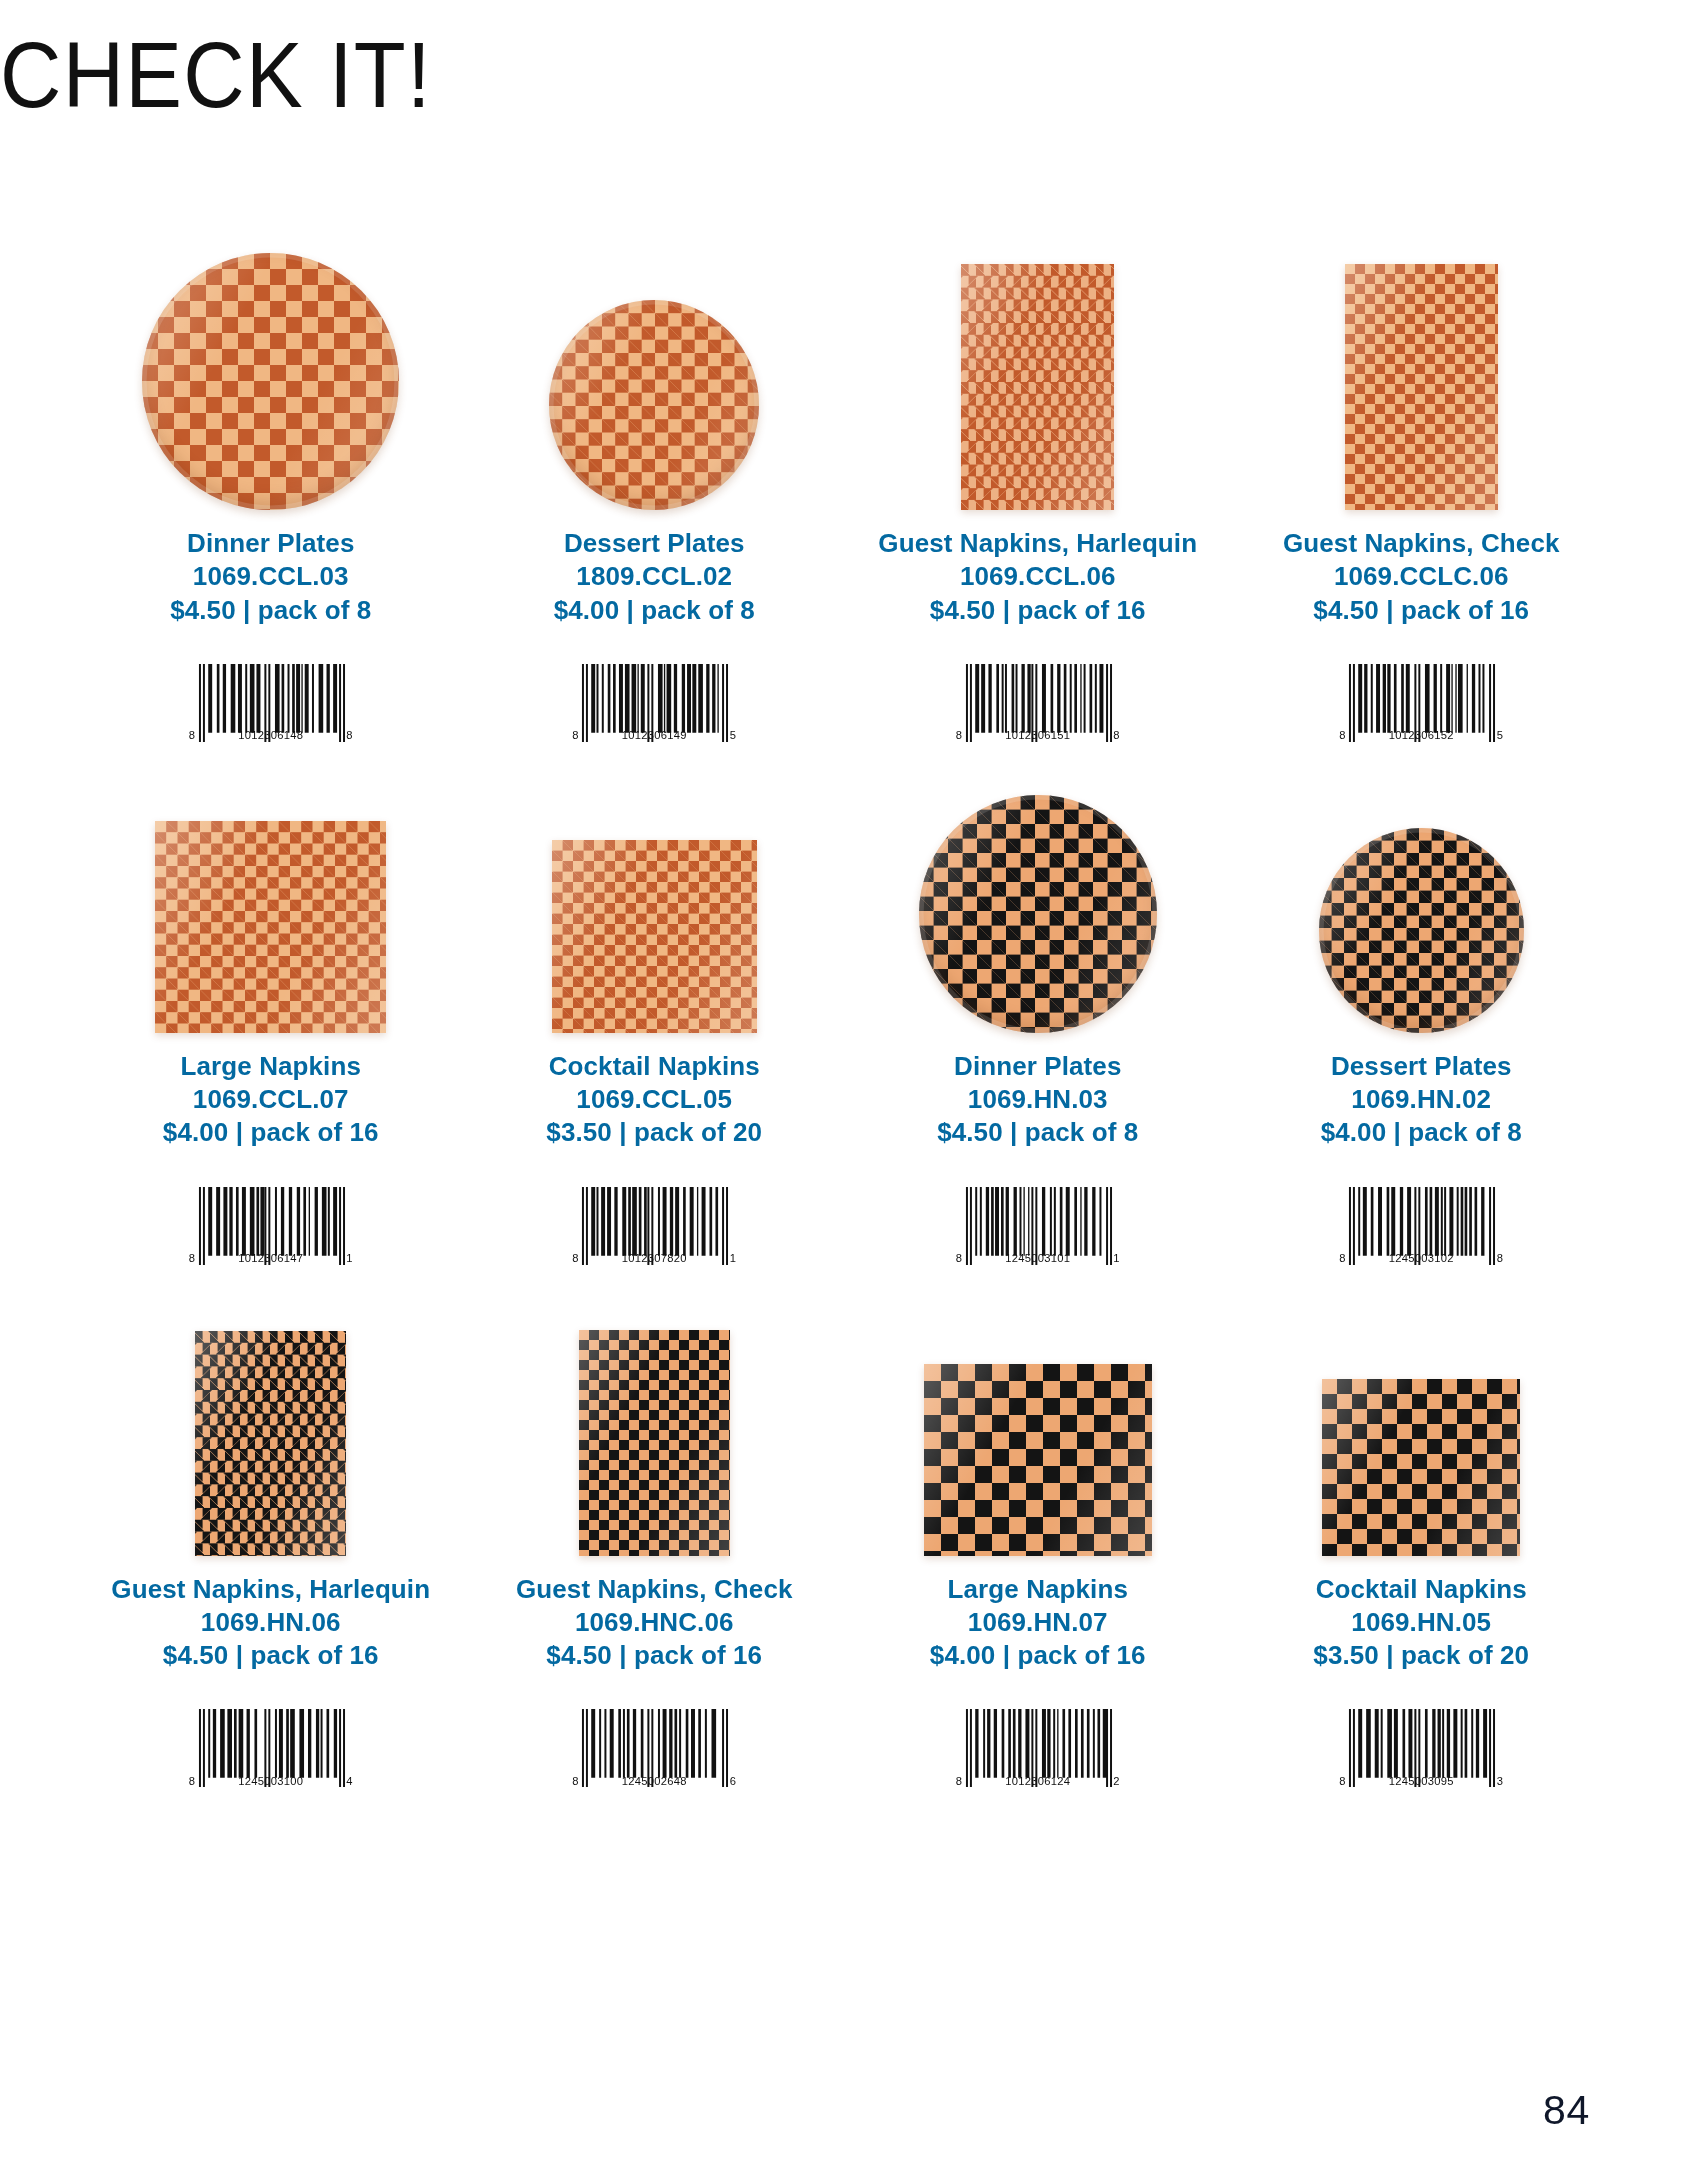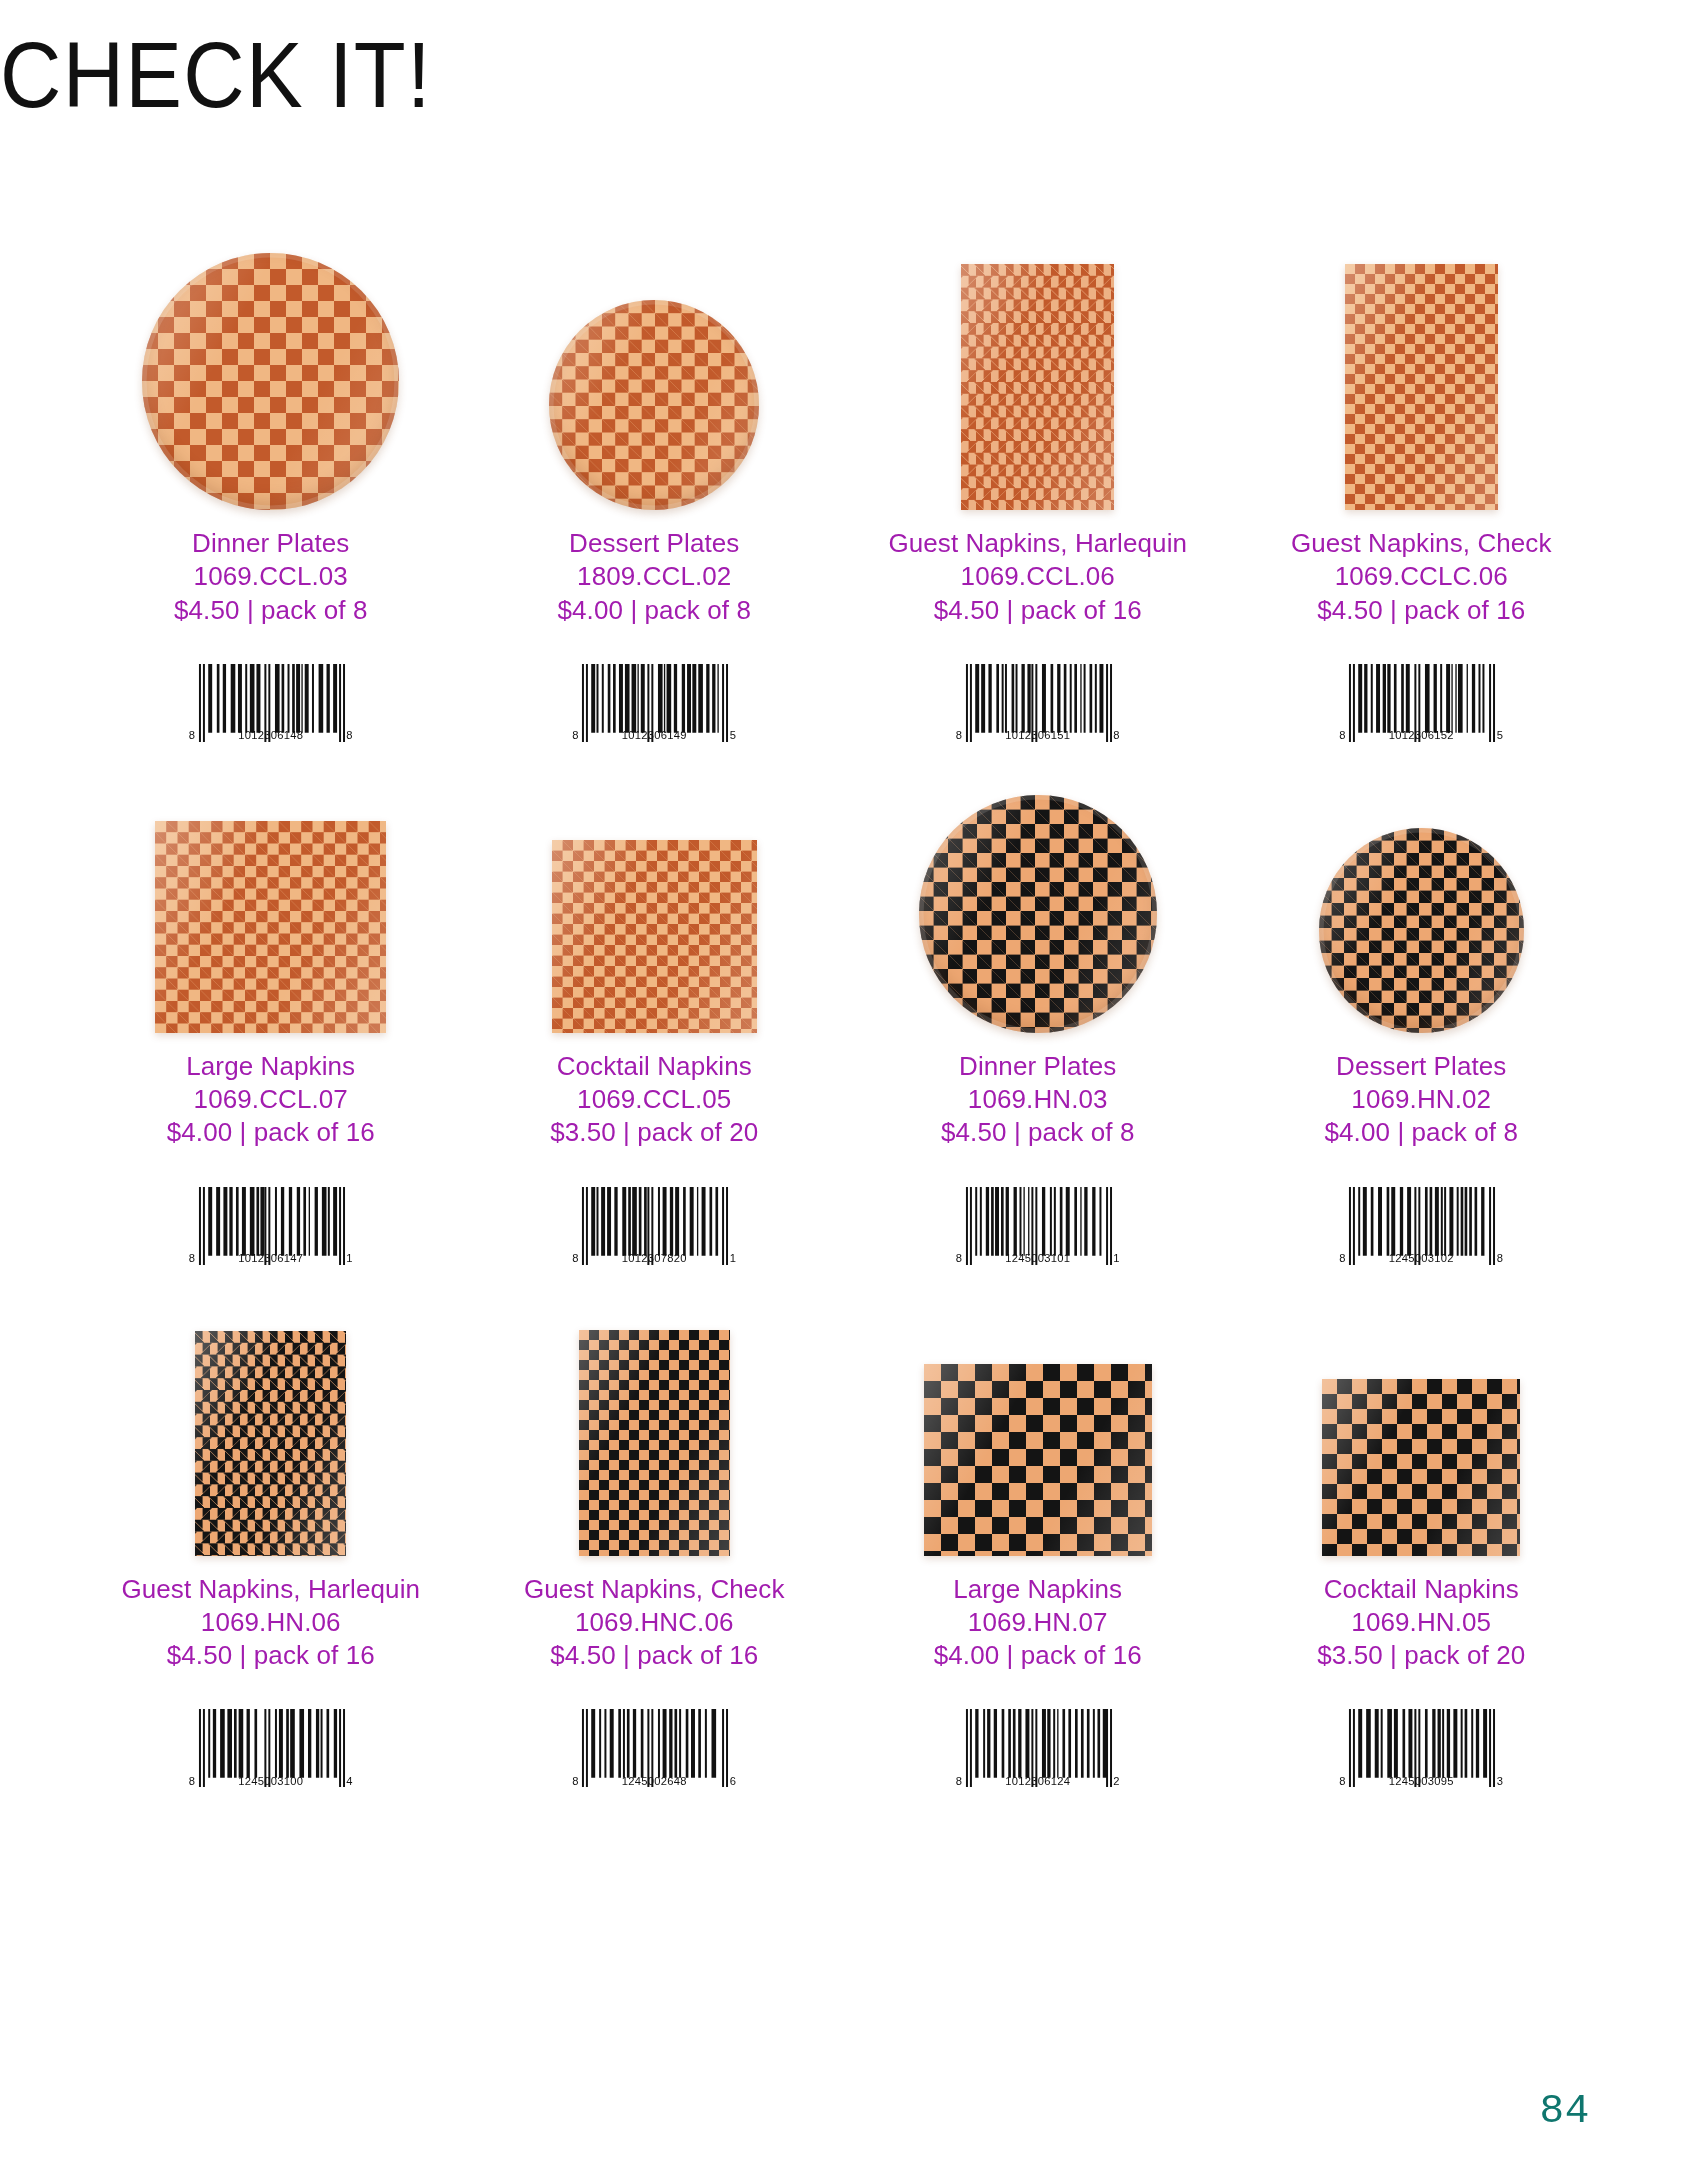--- a/index.html
+++ b/index.html
@@ -36,21 +36,21 @@
     width:100%;
   }
   .product-image-wrap{
     height:265px;width:100%;
     display:flex;align-items:flex-end;justify-content:center;
     margin-bottom:17px;
   }
   .product-caption{
     text-align:center;
     font-size:26px;line-height:1.28;
-    font-weight:400;letter-spacing:0.1px;color:#a21caf;
+    font-weight:700;letter-spacing:0.1px;color:#0369a1;
   }
   .product-caption div{white-space:nowrap;}
   .barcode-wrap{
     margin-top:37px;margin-bottom:14.6px;
     display:flex;flex-direction:column;align-items:center;
   }
   
   .barcode{
     width:152px;height:78px;
     display:block;
@@ -60,21 +60,21 @@
     display:flex;justify-content:space-between;align-items:flex-end;
     font-family:"Liberation Sans","DejaVu Sans",sans-serif;
     font-size:11.2px;letter-spacing:0.3px;color:#111;
   }
   .barcode-digits .bd-mid{
     flex:1;display:flex;justify-content:center;padding:0 4.6px;
   }
   
   .page-number{
     position:absolute;right:97px;bottom:49px;
-    font-size:41px;font-weight:300;color:#0f766e;letter-spacing:0.7px;font-family:Liberation Mono, monospace;
+    font-size:41px;font-weight:300;color:#0f172a;letter-spacing:0.7px;
   }
   
   .art{position:relative;}
   .art-round{
     border-radius:50%;
     box-shadow:0 4px 8.6px rgba(120,60,20,.20);
   }
   .art-rect{
     box-shadow:0 3.3px 7.3px rgba(120,60,20,.18);
   }

